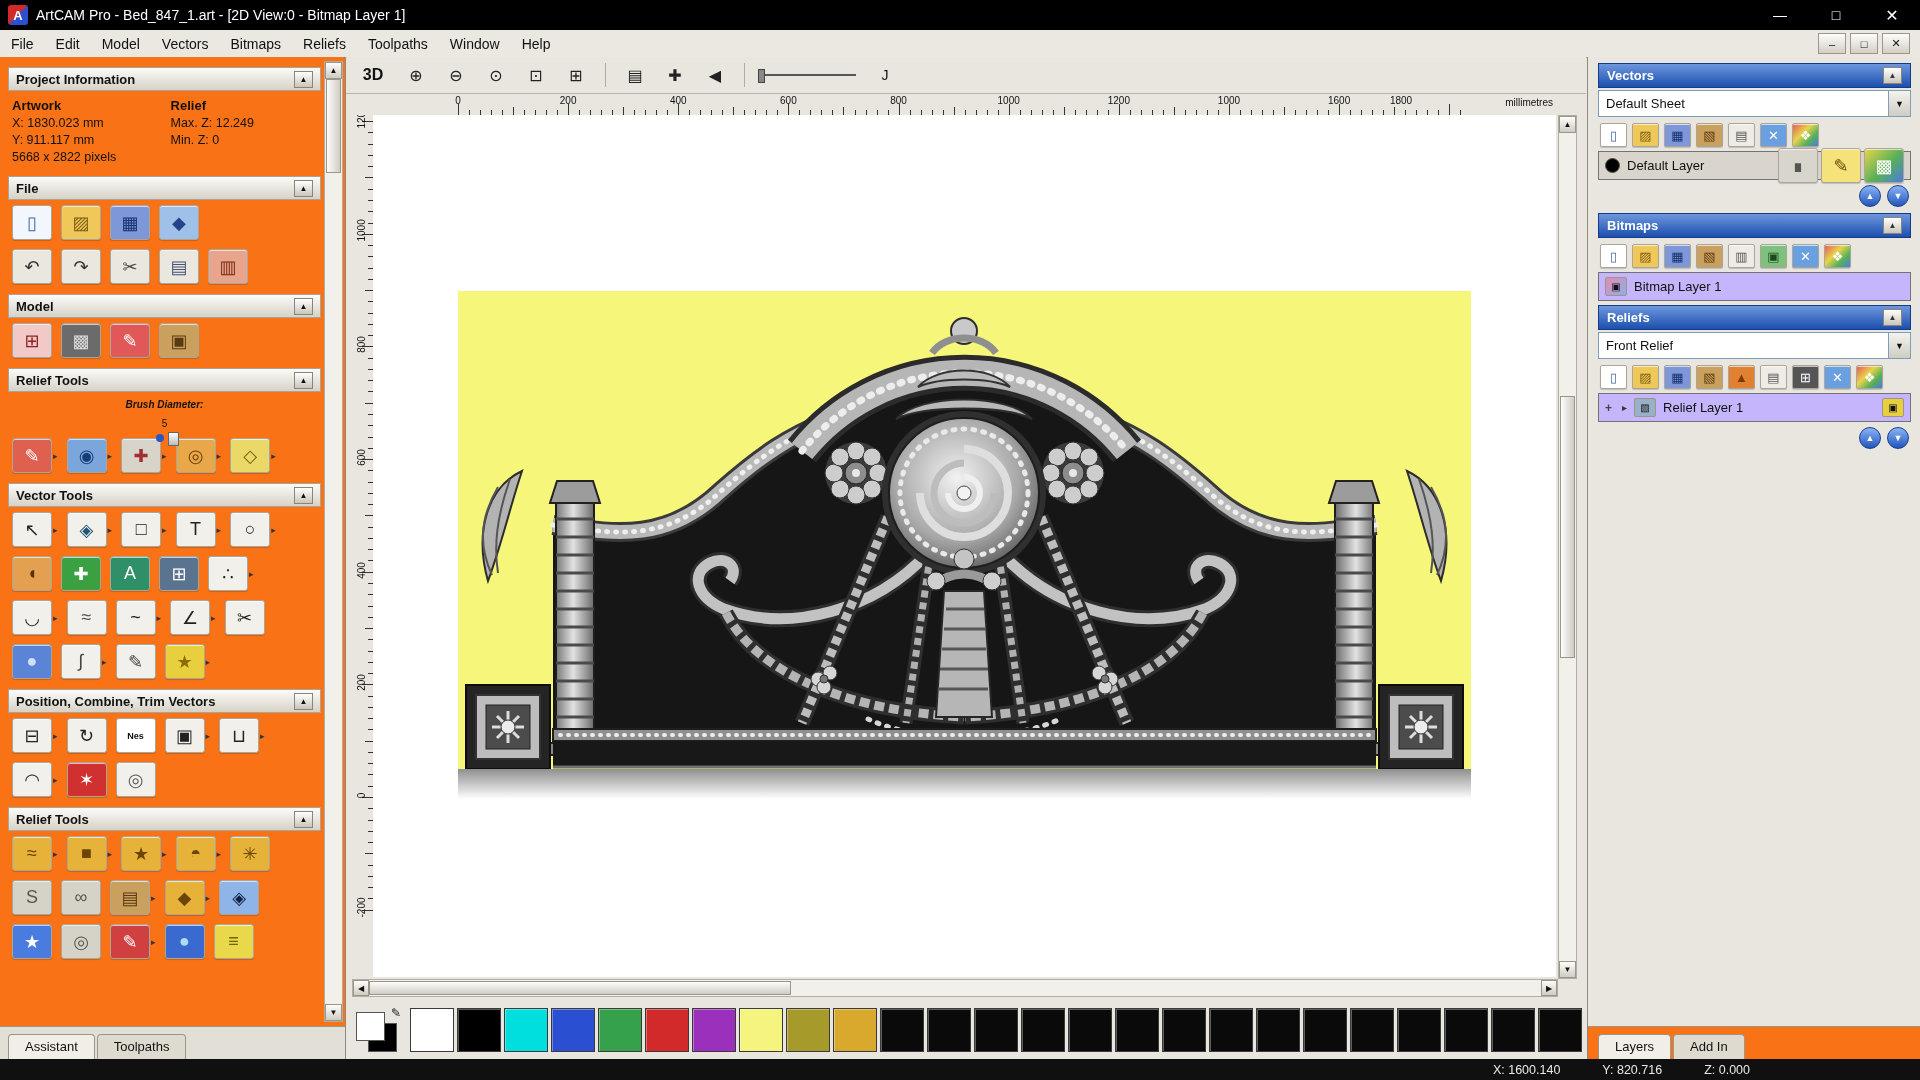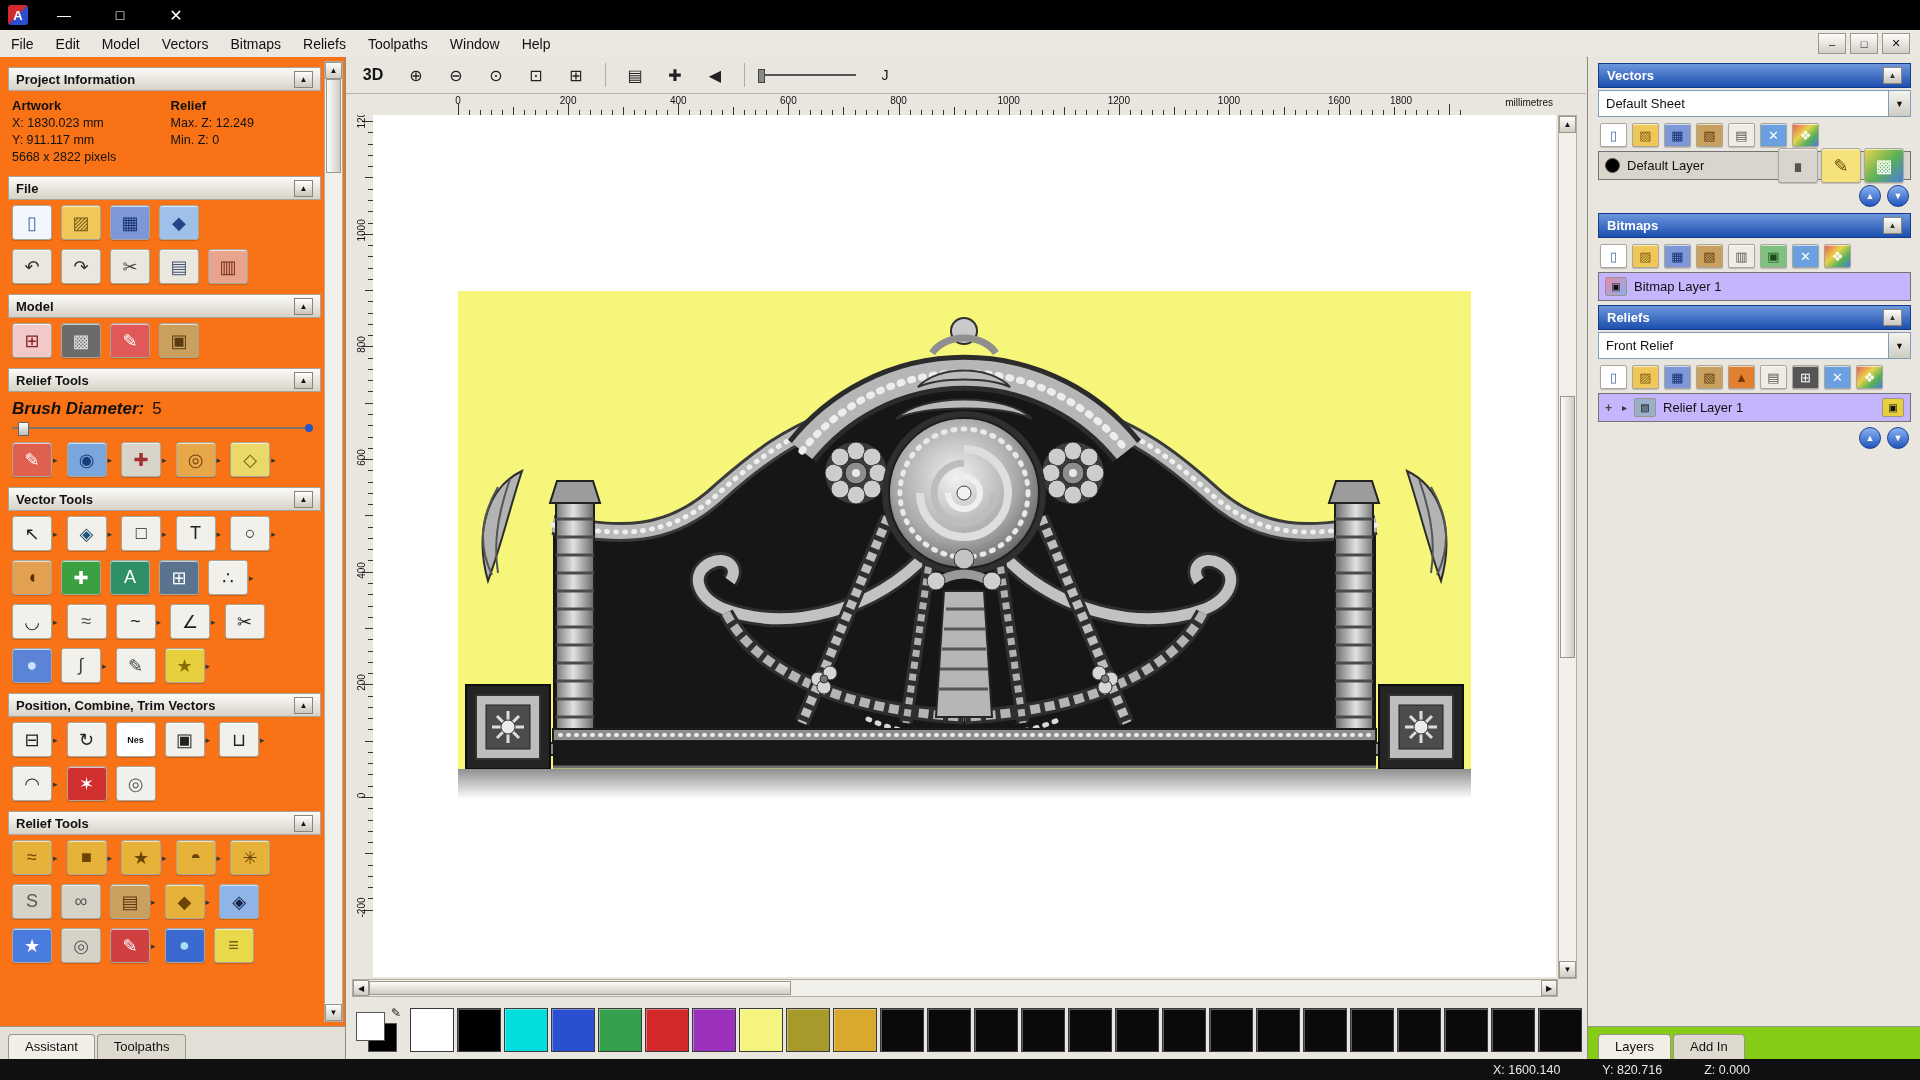--- a/index.html
+++ b/index.html
@@ -34,21 +34,21 @@
   .pi-col{width:52%;}
   .pi-col.r{width:48%;}
   .pi-col b{font-size:13px;}
   .tool-row{display:flex;align-items:center;gap:9px;padding:5px 4px 4px;}
   .tool{display:flex;align-items:center;gap:1px;}
   .tile{width:38px;height:33px;border:1px solid #aaa69a;border-radius:3px;
         box-shadow:inset 0 1px 0 rgba(255,255,255,.65), 0 1px 1px rgba(0,0,0,.18);
         display:flex;align-items:center;justify-content:center;font-size:18px;}
   .tile.small{font-size:9px;font-weight:bold;letter-spacing:0;}
   .fly{font-size:9px;color:#333;}
-  .brush-row{display:flex;align-items:center;gap:8px;padding:7px 4px 2px;font-size:17px;}
+  .brush-row{display:flex;align-items:center;gap:8px;padding:7px 4px 2px;font-size:10px;flex-direction:column;}
   .brush-row .bl{font-weight:bold;font-style:italic;}
   .slider{position:relative;height:14px;flex:1;margin-right:6px;}
   .slider .track{position:absolute;left:0;right:0;top:6px;height:2px;background:#7a766c;}
   .slider .handle{position:absolute;left:6px;top:1px;width:9px;height:12px;background:linear-gradient(#fff,#bbb);
                   border:1px solid #666;}
   .slider .dot{position:absolute;right:-2px;top:3px;width:8px;height:8px;border-radius:50%;background:#2a55c8;}
   .lp-tabs{height:30px;border-top:1px solid #9a968a;background:#e2dfd6;display:flex;align-items:flex-end;
            gap:2px;padding:2px 8px 0;}
   .tab{border:1px solid #9a968a;border-bottom:none;background:#dedacf;padding:4px 16px 5px;font-size:13px;
        border-radius:4px 4px 0 0;}
@@ -118,35 +118,36 @@
   .layer-list{background:#c4b5fd;border:1px solid #737373;}
   .layer-row{height:27px;display:flex;align-items:center;gap:7px;padding:0 6px;font-size:13px;}
   .layer-row.sel{background:#d9d5cc;}
   .layer-row .dot{width:13px;height:13px;border-radius:50%;border:1px solid #555;}
   .layer-row .mini{width:20px;height:17px;border:1px solid #9a968a;border-radius:2px;font-size:10px;
                    display:flex;align-items:center;justify-content:center;}
   .layer-row .spacer{flex:1;}
   .updown{display:flex;justify-content:flex-end;gap:6px;padding:5px 2px 2px;}
   .circle-btn{width:20px;height:20px;border-radius:50%;background:linear-gradient(#8ab4f4,#2255bb);
         color:#fff;font-size:9px;display:flex;align-items:center;justify-content:center;border:1px solid #1a3f8f;}
-  .rp-tabs{height:30px;border-top:1px solid #9a968a;background:#84cc16;display:flex;align-items:flex-end;
+  .rp-tabs{height:30px;border-top:1px solid #9a968a;background:#f97316;display:flex;align-items:flex-end;
            gap:2px;padding:2px 10px 0;}
   .plus{font-size:12px;font-weight:bold;color:#444;width:10px;}
   .exp{font-size:10px;color:#333;}
   
   .statusbar{position:absolute;left:0;bottom:0;width:1920px;height:21px;background:#101010;color:#e8e8e8;
              font-size:12.5px;display:flex;align-items:center;justify-content:flex-end;gap:42px;padding-right:170px;box-sizing:border-box;}
 </style>
 </head>
 <body>
 
 <div class="app">
 
   <div class="titlebar">
     <div class="app-icon">A</div>
+    <div class="tb-title">ArtCAM Pro - Bed_847_1.art - [2D View:0 - Bitmap Layer 1]</div>
     <div class="tb-btn">—</div>
     <div class="tb-btn">□</div>
     <div class="tb-btn">✕</div>
   </div>
 
   <div class="menubar">
     <div style="display:flex;height:100%;">
         <div class="menu-item">File</div>
         <div class="menu-item">Edit</div>
         <div class="menu-item">Model</div>

